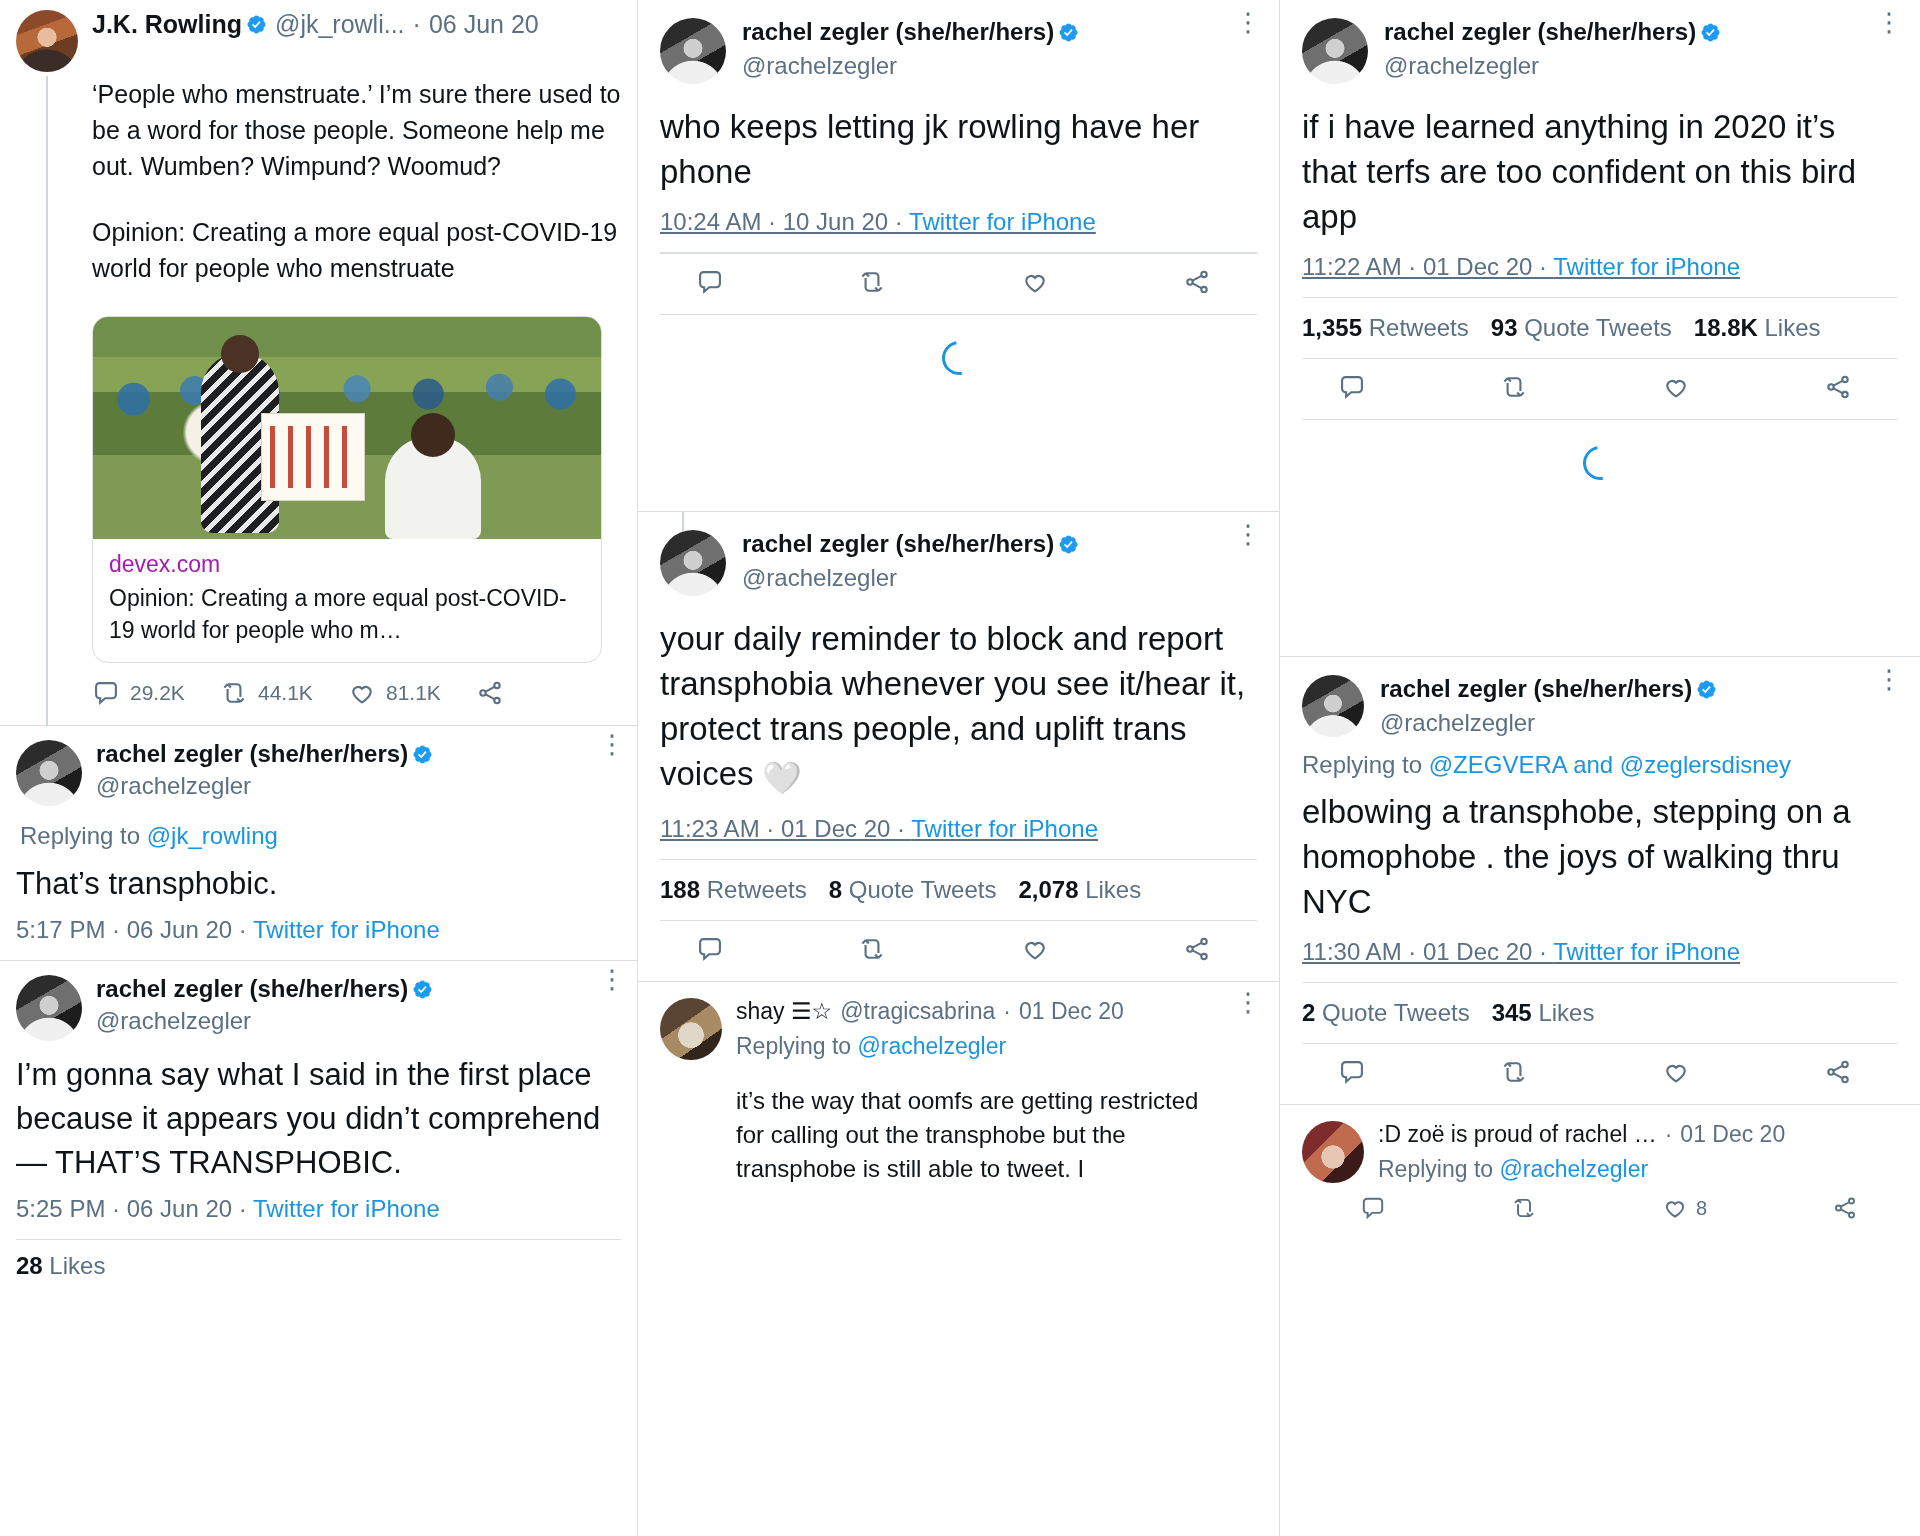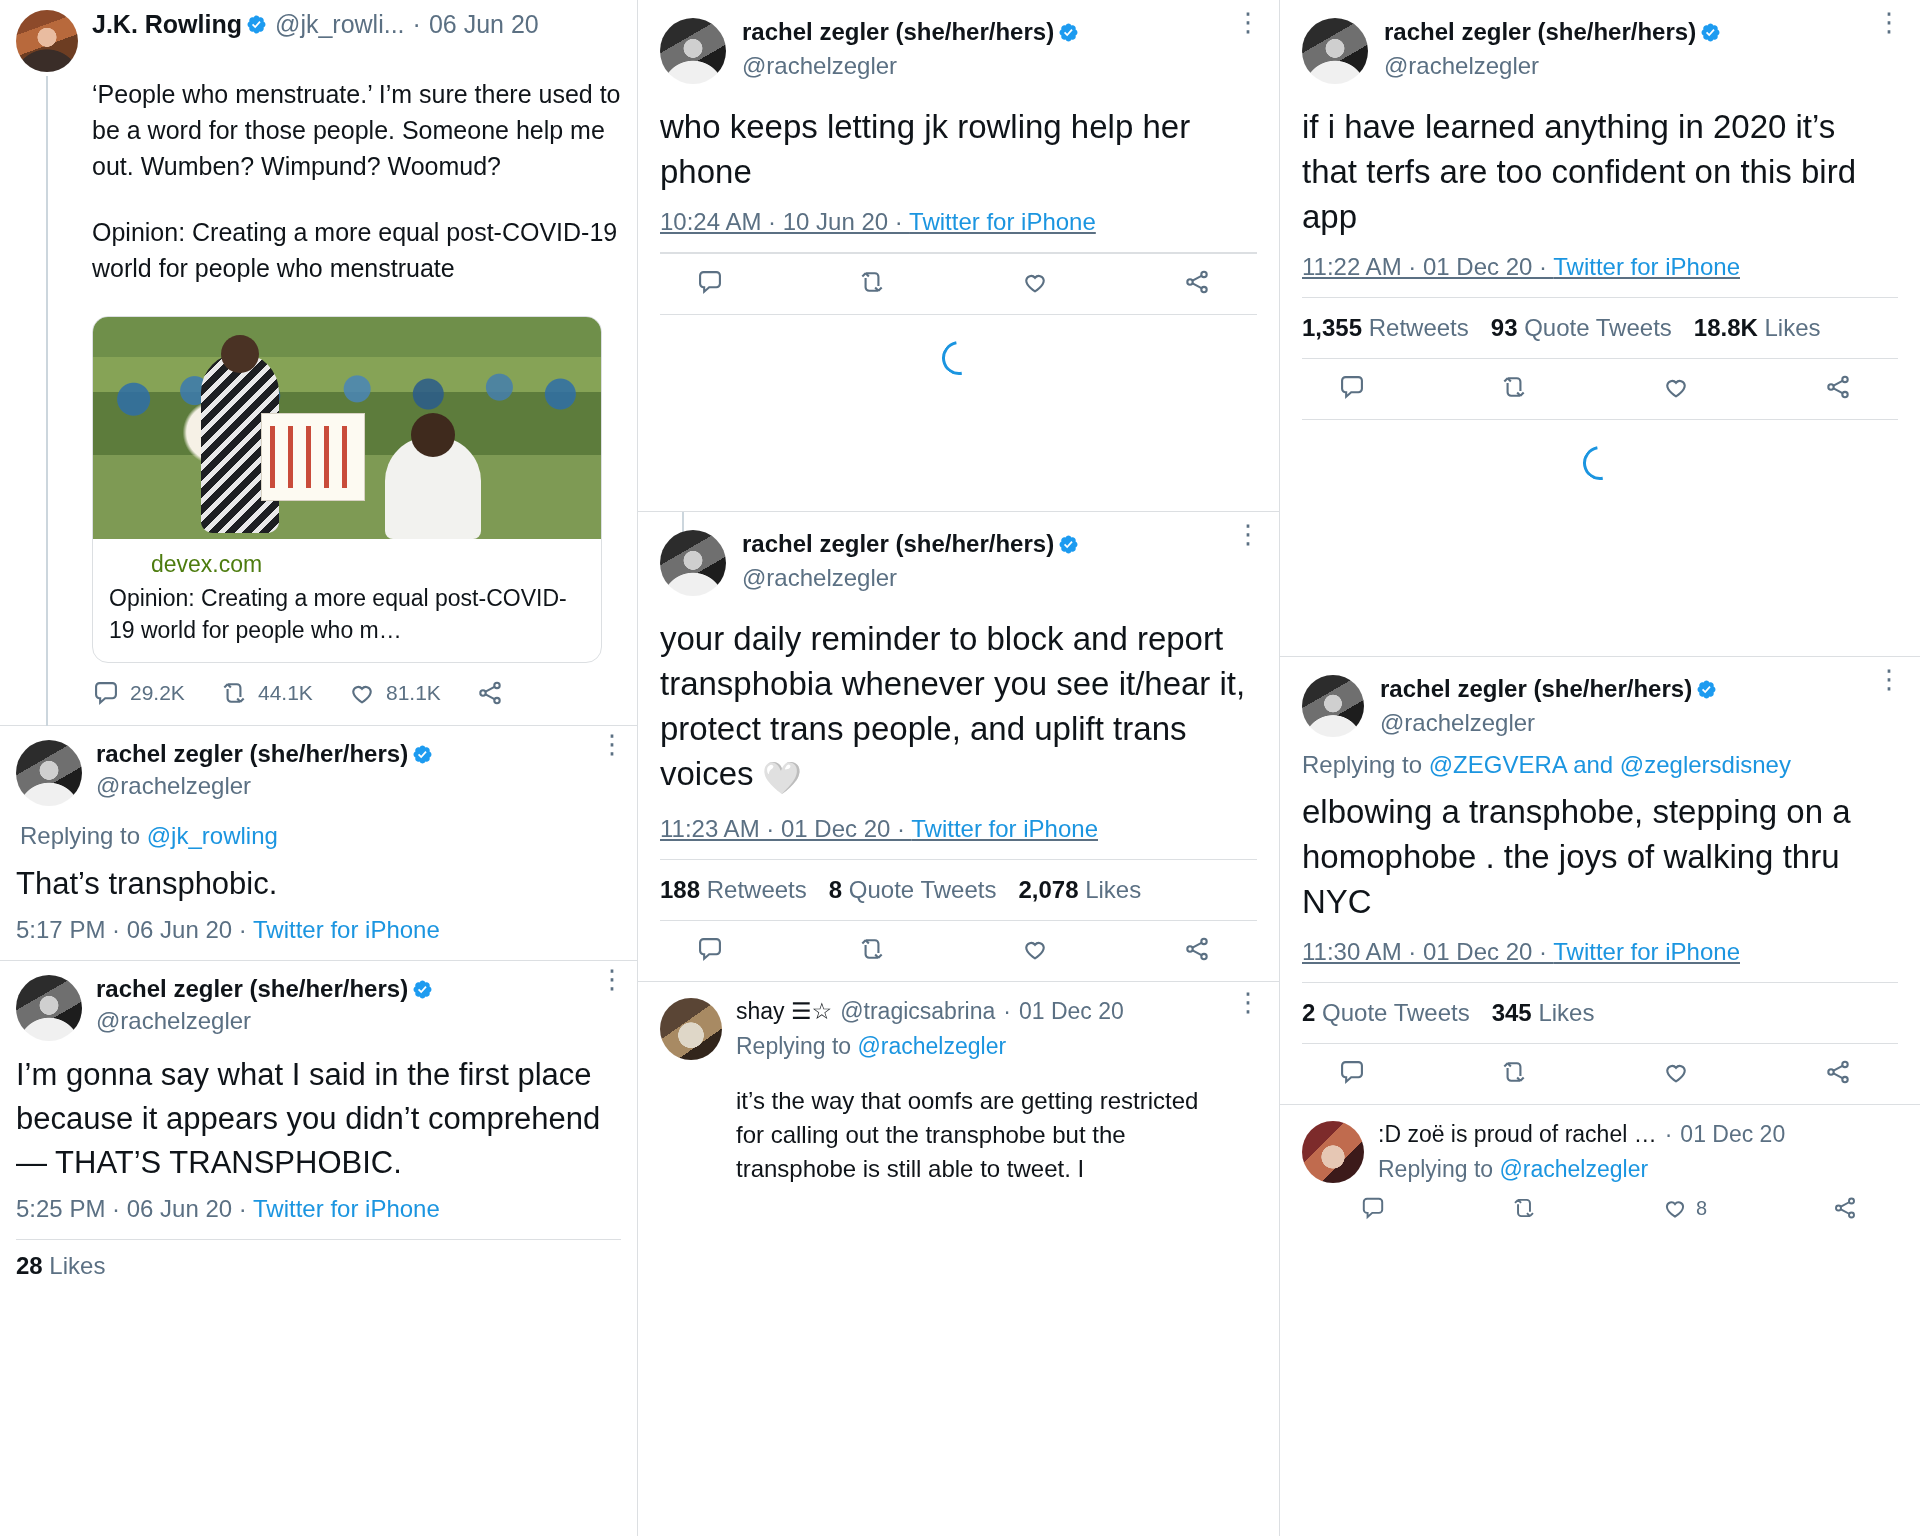--- a/index.html
+++ b/index.html
@@ -142,21 +142,21 @@
       radial-gradient(circle at 8% 70%, #2f6fa8 0 16px, rgba(0,0,0,0) 17px),
       radial-gradient(circle at 20% 60%, #3c7ab0 0 14px, rgba(0,0,0,0) 15px),
       radial-gradient(circle at 34% 66%, #2c5f92 0 14px, rgba(0,0,0,0) 15px),
       radial-gradient(circle at 52% 58%, #4a86b8 0 13px, rgba(0,0,0,0) 14px),
       radial-gradient(circle at 66% 64%, #2a5c8c 0 15px, rgba(0,0,0,0) 16px),
       radial-gradient(circle at 80% 56%, #457fae 0 13px, rgba(0,0,0,0) 14px),
       radial-gradient(circle at 92% 64%, #2f6fa8 0 15px, rgba(0,0,0,0) 16px);
     opacity:.85;
   }
   .card-meta { padding:12px 16px 16px 16px; }
-  .card-domain { color:#4d7c0f; font-size:23px;margin-left:42px; }
+  .card-domain { color:#a21caf; font-size:23px; }
   .card-title { font-size:23px; line-height:32px; margin-top:4px; }
 
   .actions {
     display:flex; align-items:center;
     color:#5b7083;
   }
   .actions .act {
     display:flex; align-items:center; gap:10px;
     font-size:21px;
   }
@@ -371,21 +371,21 @@
                   <path fill="#1d9bf0" d="M22.25 12c0-1.43-.88-2.67-2.19-3.34.46-1.39.2-2.9-.81-3.91s-2.52-1.27-3.91-.81C14.67 2.63 13.43 1.75 12 1.75s-2.67.88-3.34 2.19c-1.39-.46-2.9-.2-3.91.81s-1.27 2.52-.81 3.91C2.63 9.33 1.75 10.57 1.75 12s.88 2.67 2.19 3.34c-.46 1.39-.2 2.9.81 3.91s2.52 1.27 3.91.81c.67 1.31 1.91 2.19 3.34 2.19s2.67-.88 3.34-2.19c1.39.46 2.9.2 3.91-.81s1.27-2.52.81-3.91c1.31-.67 2.19-1.91 2.19-3.34zm-11.71 4.2L6.8 12.46l1.41-1.42 2.26 2.26 4.8-5.23 1.47 1.36-6.2 6.77z"></path>
                 </svg>
             </span>
           </div>
           <div class="t-handle">@rachelzegler</div>
         </div>
         <div class="dots">
             <i>⋮</i>
           </div>
       </div>
-      <div class="t-text">who keeps letting jk rowling help her phone</div>
+      <div class="t-text">who keeps letting jk rowling have her phone</div>
       <div class="t-stamp">
         <span>10:24 AM · 10 Jun 20 · </span><span class="link">Twitter for iPhone</span>
       </div>
       <div class="divider"></div>
       <div class="divider"></div>
       <div class="actions t-actions">
         <span class="ico">
             <svg viewBox="0 0 24 24">
               <path fill="none" stroke="#5b7083" stroke-width="1.8" d="M3.5 6.5a3 3 0 013-3h11a3 3 0 013 3v7a3 3 0 01-3 3h-6.2L7 20.3v-3.8H6.5a3 3 0 01-3-3z"></path>
             </svg>

